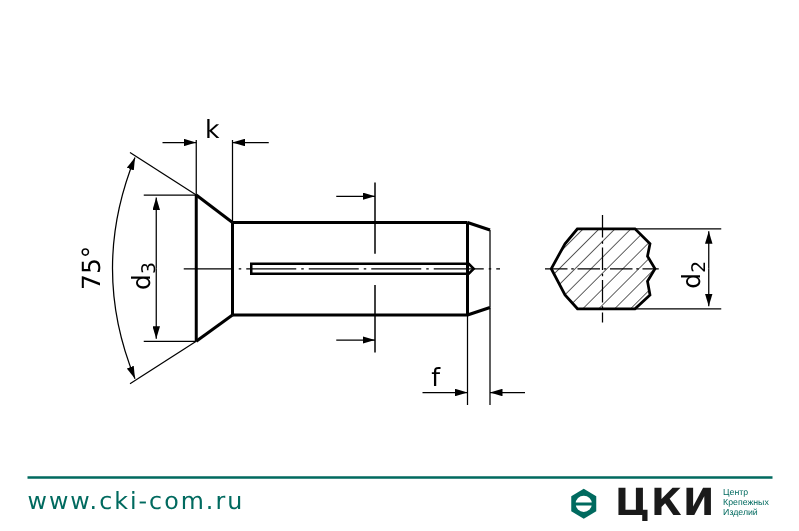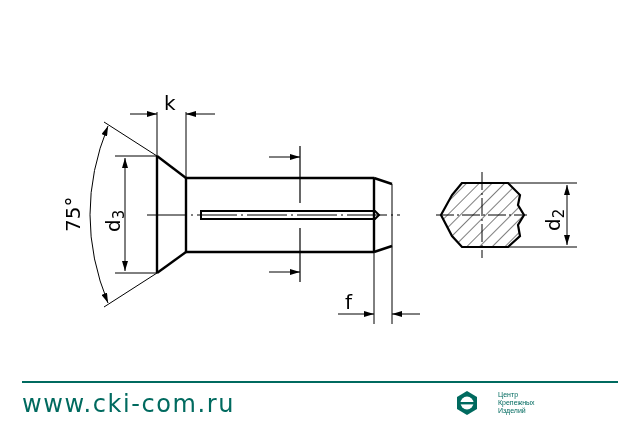--- a/index.html
+++ b/index.html
@@ -1,20 +1,20 @@
 <!DOCTYPE html>
 <html><head>
   <meta charset="utf-8">
   <style>
     html, body { margin: 0; padding: 0; background: #ffffff; }
     body { width: 639px; height: 425px; position: relative; overflow: hidden; font-family: "Liberation Sans", sans-serif; }
     #drawing { position: absolute; left: 0; top: 0; width: 639px; height: 360px; }
     .dim-text { font-family: "DejaVu Sans", sans-serif; fill: #000; }
     #footer-line { position: absolute; left: 22px; top: 381px; width: 596px; height: 2px; background: #006a5f; }
-    #url { position: absolute; left: 22px; top: 390px; font-family: "DejaVu Sans", sans-serif; font-size: 24px; letter-spacing: 1.6px; color: #006a5f; font-weight: normal; }
+    #url { position: absolute; left: 22px; top: 390px; font-family: "DejaVu Sans", sans-serif; font-size: 19px; letter-spacing: 1.6px; color: #006a5f; font-weight: normal; }
     #logo { position: absolute; left: 456px; top: 388px; height: 30px; display: flex; align-items: center; }
     #logo-icon { width: 22px; height: 26px; margin-right: 14px; }
     #logo-text { font-family: "DejaVu Sans", sans-serif; font-size: 30px; font-weight: bold; color: #1a1a1a; letter-spacing: 1px; line-height: 30px; }
     #logo-sub { margin-left: 6px; font-family: "Liberation Sans", sans-serif; font-size: 7px; line-height: 8px; color: #006a5f; display: flex; flex-direction: column; }
   </style>
 </head>
 <body>
 
 <svg id="drawing" viewBox="0 0 639 360" xmlns="http://www.w3.org/2000/svg">
   <defs>
@@ -103,18 +103,19 @@
 
 <div id="footer-line"></div>
 <div id="url">www.cki-com.ru</div>
 
 <div id="logo">
   <svg id="logo-icon" viewBox="0 0 22 26">
     <path d="M11,1 L21,7 L21,19 L11,25 L1,19 L1,7 Z" fill="#006a5f"></path>
     <circle cx="11" cy="13" r="6.5" fill="#fff"></circle>
     <rect x="4" y="12" width="14" height="2.4" fill="#006a5f"></rect>
   </svg>
+  <span id="logo-text">ЦКИ</span>
   <div id="logo-sub">
     <span>Центр</span>
     <span>Крепежных</span>
     <span>Изделий</span>
   </div>
 </div>
 
 </body></html>

